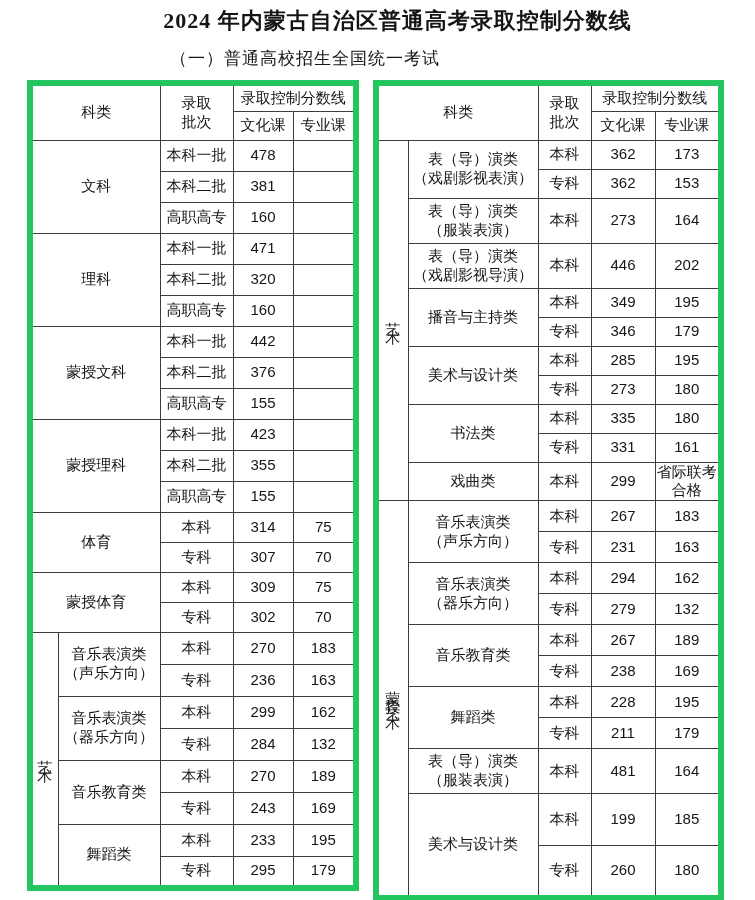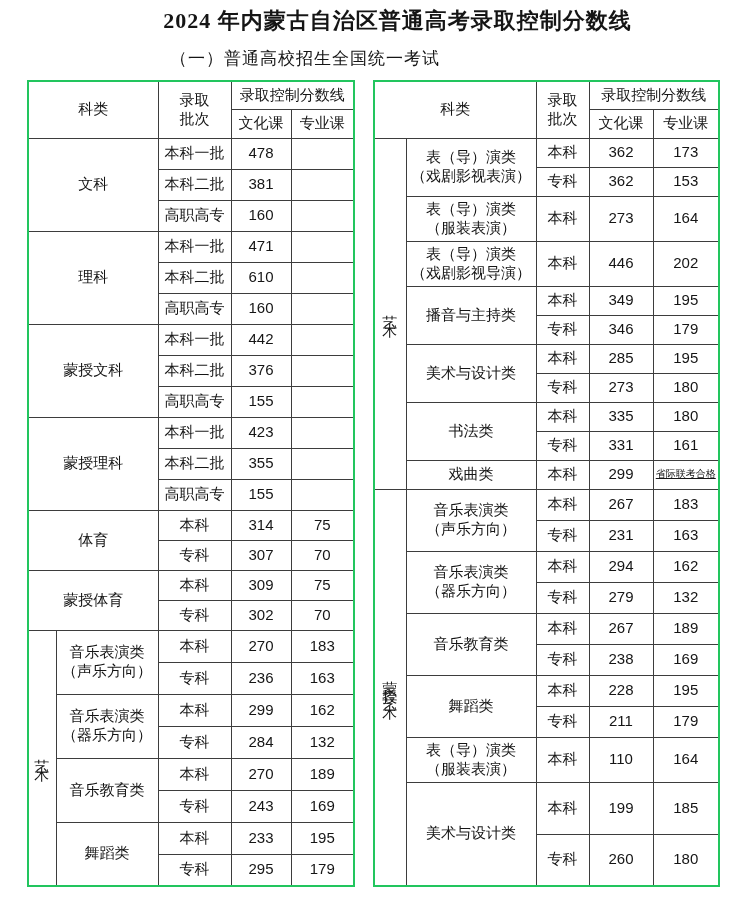--- a/index.html
+++ b/index.html
@@ -12,35 +12,35 @@
     font-family:"Liberation Serif", serif; font-weight:bold; font-size:22px;
     letter-spacing:1px;
     padding-left:20px;
   }
   .subtitle {
     position:absolute; top:47px; left:0; width:610px; text-align:center;
     font-size:17px; font-weight:normal; letter-spacing:1px;
   }
   table {
     position:absolute; top:80px; border-collapse:collapse; table-layout:fixed;
-    background:#fff; border:2px solid #22c55e;
+    background:#fff; border:6px solid #22c55e;
   }
   #left-table  { left:27px;  width:326px; }
   #right-table { left:373px; width:345px; }
   th, td {
     border:1px solid #3d3d3d; text-align:center; vertical-align:middle;
     font-size:15px; font-weight:normal; line-height:1.25; padding:0 1px;
     overflow:hidden; color:#151515;
   }
   .pre   { white-space:pre-line;font-family:Liberation Serif, serif; }
   .vert  {
     writing-mode:vertical-lr; text-orientation:upright;
     letter-spacing:8px; line-height:1; display:inline-block;
   }
-  .small { font-size:10px; letter-spacing:0;text-decoration:underline; }
+  .small { font-size:15px; letter-spacing:0; }
   .h28 { height:28px; } .h29 { height:29px; } .h30 { height:30px; }
   .h31 { height:31px; } .h32 { height:32px; } .h45 { height:45px; } .h52 { height:52px; }
 </style>
 </head>
 <body>
 
 <div class="title">2024 年内蒙古自治区普通高考录取控制分数线</div>
 <div class="subtitle">（一）普通高校招生全国统一考试</div>
 
 <table id="left-table">
@@ -81,21 +81,21 @@
   </tr>
 
   <tr class="h31">
     <td colspan="2" rowspan="3">理科</td>
     <td>本科一批</td>
     <td>471</td>
     <td></td>
   </tr>
   <tr class="h31">
     <td>本科二批</td>
-    <td>610</td>
+    <td>320</td>
     <td></td>
   </tr>
   <tr class="h31">
     <td>高职高专</td>
     <td>160</td>
     <td></td>
   </tr>
 
   <tr class="h31">
     <td colspan="2" rowspan="3">蒙授文科</td>
@@ -336,21 +336,21 @@
   </tr>
   <tr class="h31">
     <td>专科</td>
     <td>211</td>
     <td>179</td>
   </tr>
   <tr class="h45">
     <td class="pre">表（导）演类
 （服装表演）</td>
     <td>本科</td>
-    <td>110</td>
+    <td>481</td>
     <td>164</td>
   </tr>
   <tr class="h52">
     <td rowspan="2">美术与设计类</td>
     <td>本科</td>
     <td>199</td>
     <td>185</td>
   </tr>
   <tr class="h52">
     <td>专科</td>

